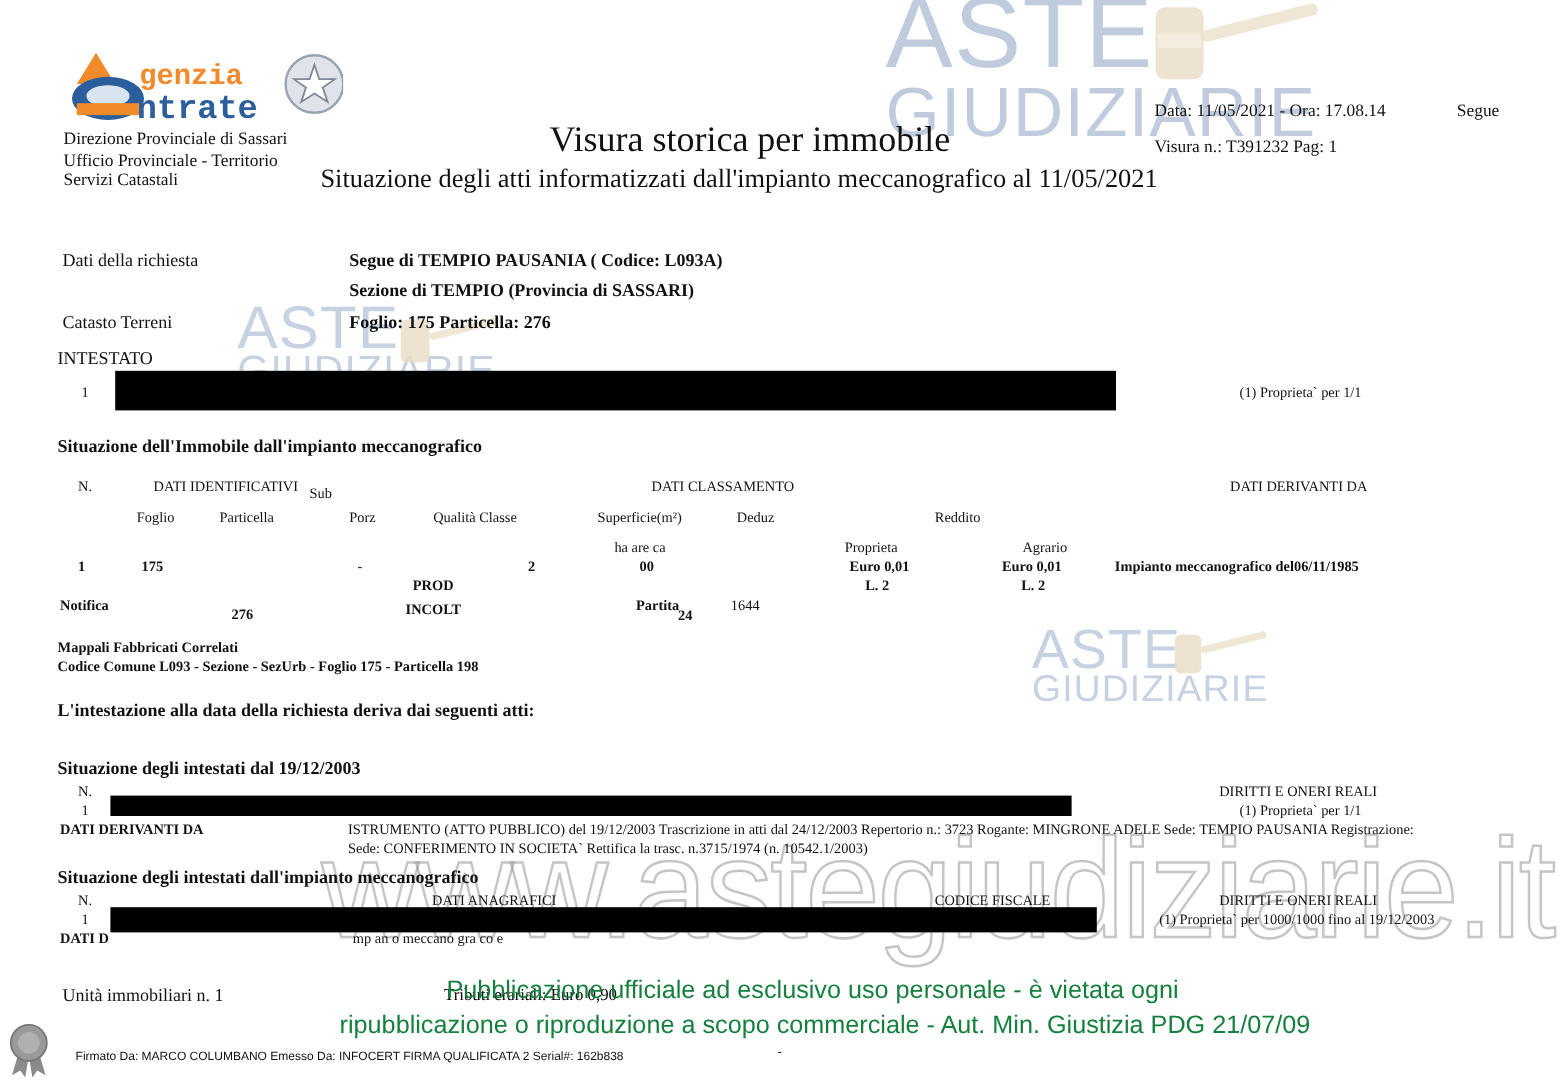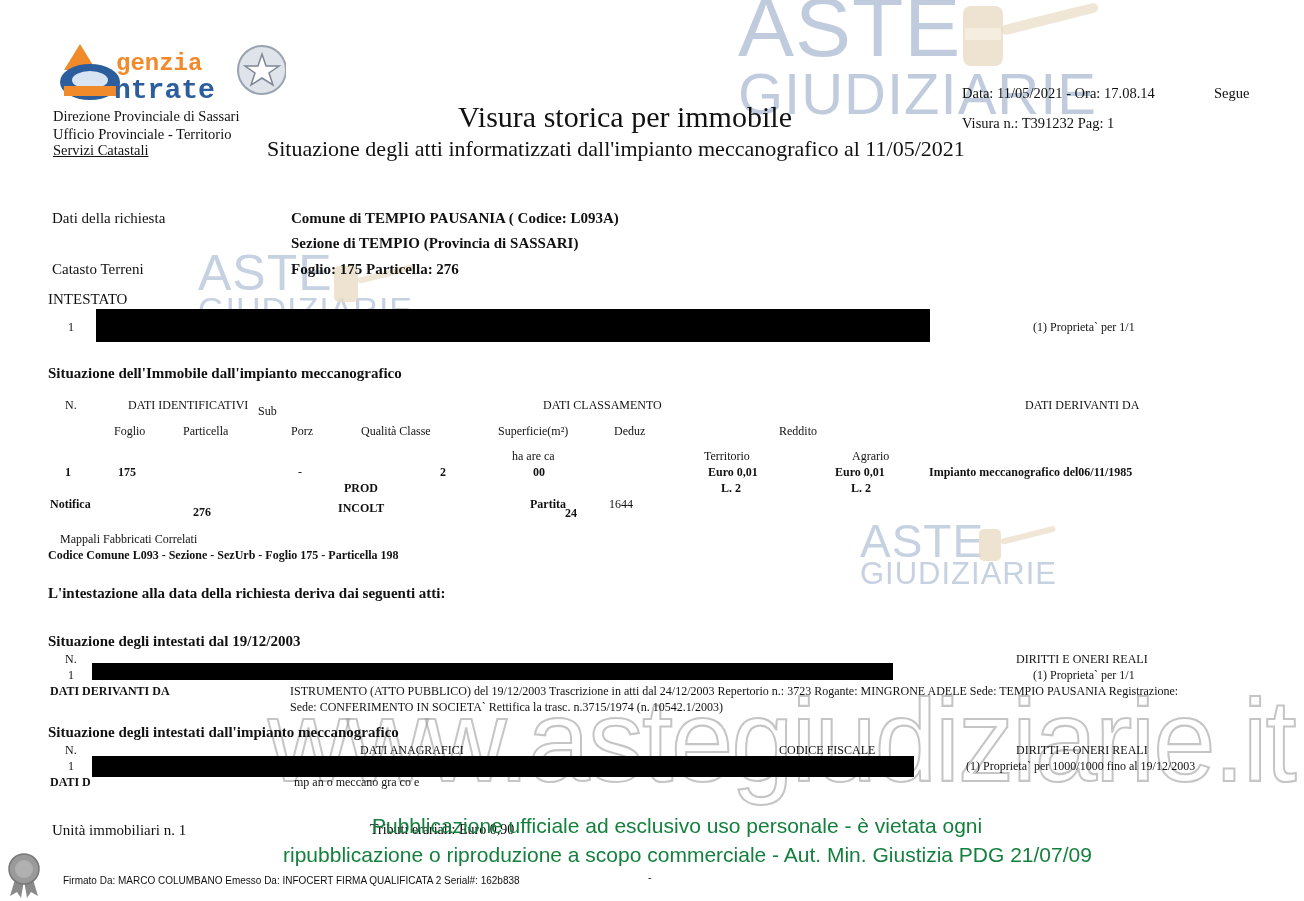--- a/index.html
+++ b/index.html
@@ -66,32 +66,32 @@
     <text x="66" y="30" font-family="Liberation Mono, DejaVu Sans Mono, monospace" font-size="24" font-weight="bold" fill="#f08a2a">genzia</text>
     <text x="64" y="58" font-family="Liberation Mono, DejaVu Sans Mono, monospace" font-size="28" font-weight="bold" fill="#2c5d9c">ntrate</text>
     <circle cx="212" cy="30" r="24" fill="#dfe3ea" stroke="#9aa3b2" stroke-width="2"></circle>
     <polygon points="212,14 216,26 229,26 219,33 223,45 212,38 201,45 205,33 195,26 208,26" fill="#ffffff" stroke="#7d8796" stroke-width="1.5"></polygon>
   </svg>
 </div>
 
 <div class="abs serif" style="left:53px; top:107px; font-size:14.5px; line-height:18px;">
   <div>Direzione Provinciale di Sassari</div>
   <div>Ufficio Provinciale - Territorio</div>
-  <div style="margin-top:-2px;text-decoration:underline;">Servizi Catastali</div>
+  <div style="margin-top:-2px;">Servizi Catastali</div>
 </div>
 
 <div class="abs serif" style="left:458px; top:100px; font-size:30px;">Visura storica per immobile</div>
 <div class="abs serif" style="left:267px; top:136px; font-size:22px;text-align:center;">Situazione degli atti informatizzati dall'impianto meccanografico al 11/05/2021</div>
 
 <div class="abs serif" style="left:962px; top:85px; font-size:14.5px;">Data: 11/05/2021 - Ora: 17.08.14</div>
 <div class="abs serif" style="left:1214px; top:85px; font-size:14.5px;">Segue</div>
 <div class="abs serif" style="left:962px; top:115px; font-size:14.5px;">Visura n.: T391232 Pag: 1</div>
 
 <div class="abs serif" style="left:52px; top:210px; font-size:15px;">Dati della richiesta</div>
-<div class="abs serif b" style="left:291px; top:210px; font-size:15px;">Comune di TEMPIO PAUSANIA ( Codice: L093A)</div>
+<div class="abs serif b" style="left:291px; top:210px; font-size:15px;">Segue di TEMPIO PAUSANIA ( Codice: L093A)</div>
 <div class="abs serif b" style="left:291px; top:235px; font-size:15px;">Sezione di TEMPIO (Provincia di SASSARI)</div>
 <div class="abs serif" style="left:52px; top:261px; font-size:15px;">Catasto Terreni</div>
 <div class="abs serif b" style="left:291px; top:261px; font-size:15px;">Foglio: 175 Particella: 276</div>
 
 <div class="abs serif" style="left:48px; top:291px; font-size:15px;">INTESTATO</div>
 <div class="abs serif" style="left:68px; top:320px; font-size:12px;">1</div>
 <div class="redact" style="left:96px; top:309px; width:834px; height:33px;"></div>
 <div class="abs serif" style="left:1033px; top:320px; font-size:12px;">(1) Proprieta` per 1/1</div>
 
 <div class="abs serif b" style="left:48px; top:365px; font-size:15px;">Situazione dell'Immobile  dall'impianto meccanografico</div>
@@ -104,21 +104,21 @@
 <div class="abs serif" style="left:114px; top:424px; font-size:12px;">Foglio</div>
 <div class="abs serif" style="left:183px; top:424px; font-size:12px;">Particella</div>
 <div class="abs serif" style="left:258px; top:404px; font-size:12px;">Sub</div>
 <div class="abs serif" style="left:291px; top:424px; font-size:12px;">Porz</div>
 <div class="abs serif" style="left:361px; top:424px; font-size:12px;">Qualità Classe</div>
 <div class="abs serif" style="left:498px; top:424px; font-size:12px;">Superficie(m²)</div>
 <div class="abs serif" style="left:614px; top:424px; font-size:12px;">Deduz</div>
 <div class="abs serif" style="left:779px; top:424px; font-size:12px;">Reddito</div>
 
 <div class="abs serif" style="left:512px; top:449px; font-size:12px;">ha are ca</div>
-<div class="abs serif" style="left:704px; top:449px; font-size:12px;">Territorio</div>
+<div class="abs serif" style="left:704px; top:449px; font-size:12px;">Proprieta</div>
 <div class="abs serif" style="left:852px; top:449px; font-size:12px;">Agrario</div>
 
 <div class="abs serif b" style="left:65px; top:465px; font-size:12px;">1</div>
 <div class="abs serif b" style="left:118px; top:465px; font-size:12px;">175</div>
 <div class="abs serif b" style="left:193px; top:465px; font-size:12px;margin-top:40px;">276</div>
 <div class="abs serif" style="left:298px; top:465px; font-size:12px;">-</div>
 <div class="abs serif b" style="left:338px; top:465px; font-size:12px;margin-top:36px;">INCOLT</div>
 <div class="abs serif b" style="left:344px; top:481px; font-size:12px;">PROD</div>
 <div class="abs serif b" style="left:440px; top:465px; font-size:12px;">2</div>
 <div class="abs serif b" style="left:533px; top:465px; font-size:12px;">00</div>
@@ -126,21 +126,21 @@
 <div class="abs serif b" style="left:708px; top:465px; font-size:12px;">Euro 0,01</div>
 <div class="abs serif b" style="left:721px; top:481px; font-size:12px;">L. 2</div>
 <div class="abs serif b" style="left:835px; top:465px; font-size:12px;">Euro 0,01</div>
 <div class="abs serif b" style="left:851px; top:481px; font-size:12px;">L. 2</div>
 <div class="abs serif b" style="left:929px; top:465px; font-size:12px;">Impianto meccanografico del06/11/1985</div>
 
 <div class="abs serif b" style="left:50px; top:497px; font-size:12px;">Notifica</div>
 <div class="abs serif b" style="left:530px; top:497px; font-size:12px;">Partita</div>
 <div class="abs serif" style="left:609px; top:497px; font-size:12px;">1644</div>
 
-<div class="abs serif" style="left:60px; top:532px; font-size:12px;">Mappali Fabbricati Correlati</div>
+<div class="abs serif" style="left:48px; top:532px; font-size:12px;font-weight:bold;">Mappali Fabbricati Correlati</div>
 <div class="abs serif b" style="left:48px; top:548px; font-size:12px;">Codice Comune L093 - Sezione   - SezUrb   - Foglio 175 - Particella 198</div>
 
 <div class="abs serif b" style="left:48px; top:585px; font-size:15px;">L'intestazione alla data della richiesta deriva dai seguenti atti:</div>
 
 <div class="abs serif b" style="left:48px; top:633px; font-size:15px;">Situazione degli intestati  dal 19/12/2003</div>
 <div class="abs serif" style="left:65px; top:652px; font-size:12px;">N.</div>
 <div class="abs serif" style="left:1016px; top:652px; font-size:12px;">DIRITTI E ONERI REALI</div>
 <div class="abs serif" style="left:68px; top:668px; font-size:12px;">1</div>
 <div class="redact" style="left:92px; top:663px; width:801px; height:17px;"></div>
 <div class="abs serif" style="left:1033px; top:668px; font-size:12px;">(1) Proprieta` per 1/1</div>

